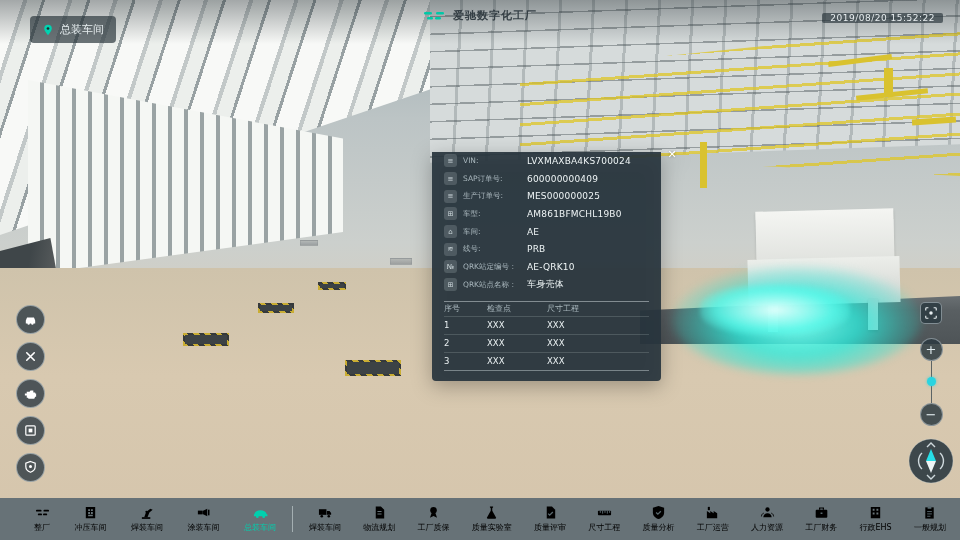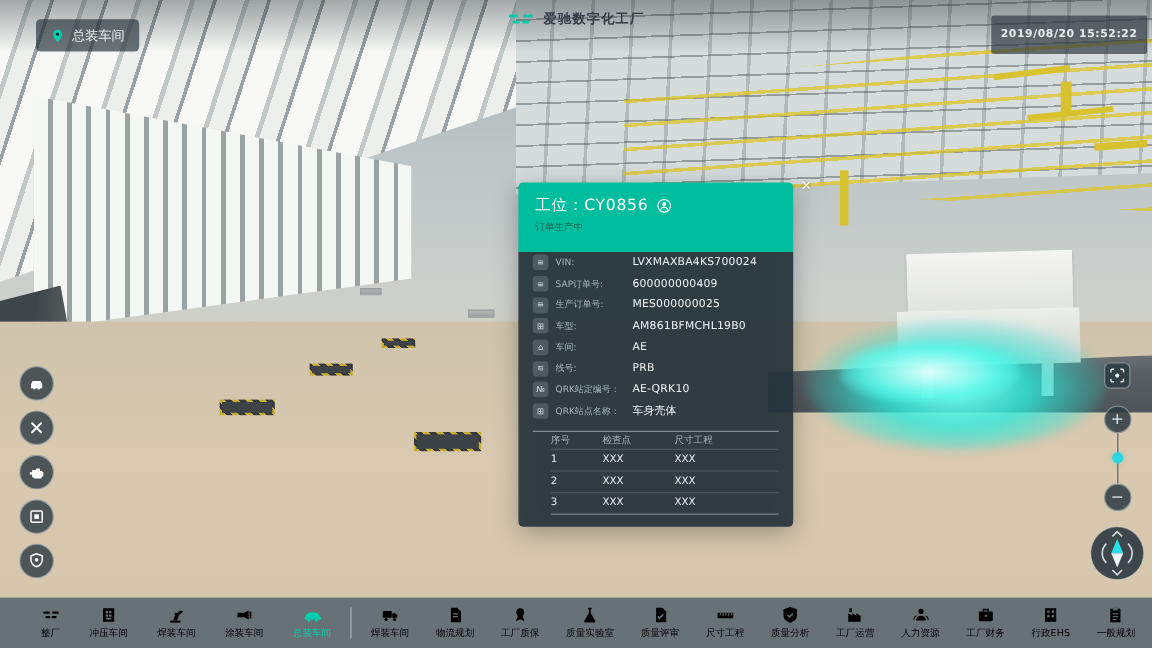--- a/index.html
+++ b/index.html
@@ -48,22 +48,22 @@
   .car-core{left:700px;top:284px;width:150px;height:52px;border-radius:44%;filter:blur(2px);
     background:radial-gradient(ellipse,rgba(230,255,252,.95),rgba(90,250,235,.75) 55%,rgba(80,240,228,0) 80%);}
   .ybit{background:#d9c22f;}
   .top-fade{left:0;top:0;right:0;height:44px;background:linear-gradient(180deg,rgba(25,35,40,.38),rgba(25,35,40,0));}
 
   
   .loc-btn{left:30px;top:16px;height:27px;padding:0 12px;border-radius:4px;display:flex;align-items:center;gap:6px;
     background:rgba(40,52,58,.68);color:#e6edef;font-size:11px;cursor:pointer;}
   .app-title{left:0;right:0;top:8px;display:flex;justify-content:center;align-items:center;gap:8px;
     color:#353f45;font-size:11px;font-weight:bold;letter-spacing:1px;font-family:Liberation Mono, monospace;}
-  .datetime{right:4px;top:13px;background:rgba(40,52,58,.66);color:#e8eef0;font-size:9px;
-    padding:11px 8px;border-radius:2px;letter-spacing:.5px;font-weight:bold;}
+  .datetime{right:17px;top:13px;background:rgba(40,52,58,.66);color:#e8eef0;font-size:9px;
+    padding:0 8px;border-radius:2px;letter-spacing:.5px;}
 
   
   .panel{left:432px;top:152px;width:229px;border-radius:4px;font-size:9px;
     filter:drop-shadow(0 5px 10px rgba(0,0,0,.30));}
   .panel-header{background:#00bd9d;border-radius:4px 4px 0 0;padding:10px 14px 15px;}
   .panel-title{color:#fff;font-size:13px;letter-spacing:.6px;display:flex;align-items:center;gap:7px;}
   .panel-status{color:rgba(8,98,80,.95);font-size:8px;margin-top:4px;}
   .panel-close{position:absolute;right:-18px;top:-5px;color:#fff;font-size:11px;width:14px;height:14px;
     display:flex;align-items:center;justify-content:center;cursor:pointer;text-shadow:0 0 3px rgba(0,0,0,.4);}
   .panel-body{background:rgba(40,53,61,.93);border-radius:0 0 4px 4px;padding:0 12px 10px;}
@@ -71,21 +71,21 @@
   .tab{height:19px;line-height:17px;padding:0 6px;border-radius:10px;background:#46545c;color:#d3dadd;
     font-size:7px;border:1px solid rgba(70,84,92,.8);cursor:pointer;white-space:nowrap;}
   .tab.active{background:#1f2e35;border-color:#00d6b2;color:#00e0bb;}
   .frow{display:flex;align-items:center;height:17.7px;gap:6px;}
   .ficon{width:13px;height:13px;border-radius:3px;background:rgba(190,202,207,.22);color:#cdd8dc;
     font-size:7px;display:flex;align-items:center;justify-content:center;flex:0 0 13px;}
   .flabel{color:#a9b7bd;font-size:7.5px;flex:0 0 58px;white-space:nowrap;overflow:hidden;}
   .fvalue{color:#eef4f5;font-size:9px;letter-spacing:.2px;white-space:nowrap;}
   .ptable{margin-top:7px;border-top:1px solid rgba(230,240,242,.45);}
   .trow{display:flex;align-items:center;height:18px;border-bottom:1px solid rgba(230,240,242,.16);
-    color:#e9eff1;font-size:8.5px;margin-left:15px;}
+    color:#e9eff1;font-size:8.5px;}
   .trow.head{height:15px;color:#a9b7bd;font-size:8px;}
   .trow:last-child{border-bottom:1px solid rgba(230,240,242,.40);}
   .c0{width:43px;}.c1{width:60px;}.c2{flex:1;}
 
   
   .left-tools{left:16px;top:305px;display:flex;flex-direction:column;gap:8px;}
   .tool-btn{width:29px;height:29px;border-radius:50%;background:rgba(47,60,68,.82);
     border:1px solid rgba(215,225,230,.55);display:flex;align-items:center;justify-content:center;cursor:pointer;}
 
   
@@ -171,31 +171,20 @@
       <rect x="3" y="6" width="6" height="2.6" rx="1.3"></rect>
         <rect x="11" y="6" width="6" height="2.6" rx="1.3"></rect>
     </svg>
     <span>爱驰数字化工厂</span>
   </div>
 
   <div class="abs datetime">2019/08/20 15:52:22</div>
 
   <div class="abs panel">
     <div class="panel-close">✕</div>
-    <div class="panel-header">
-      <div class="panel-title">
-        <span>工位：CY0856</span>
-        <svg width="13" height="13" viewBox="0 0 16 16">
-          <circle cx="8" cy="8" r="6.5" fill="none" stroke="#fff" stroke-width="1.2"></circle>
-          <circle cx="8" cy="6.3" r="2" fill="#fff"></circle>
-          <path d="M4.4 11.8c.8-1.7 2-2.5 3.6-2.5s2.8.8 3.6 2.5" fill="none" stroke="#fff" stroke-width="1.4"></path>
-        </svg>
-      </div>
-      <div class="panel-status">订单生产中</div>
-    </div>
     <div class="panel-body">
 
       <div class="frow">
         <div class="ficon">≡</div>
         <div class="flabel">VIN:</div>
         <div class="fvalue">LVXMAXBA4KS700024</div>
       </div>
       <div class="frow">
         <div class="ficon">≡</div>
         <div class="flabel">SAP订单号:</div>

